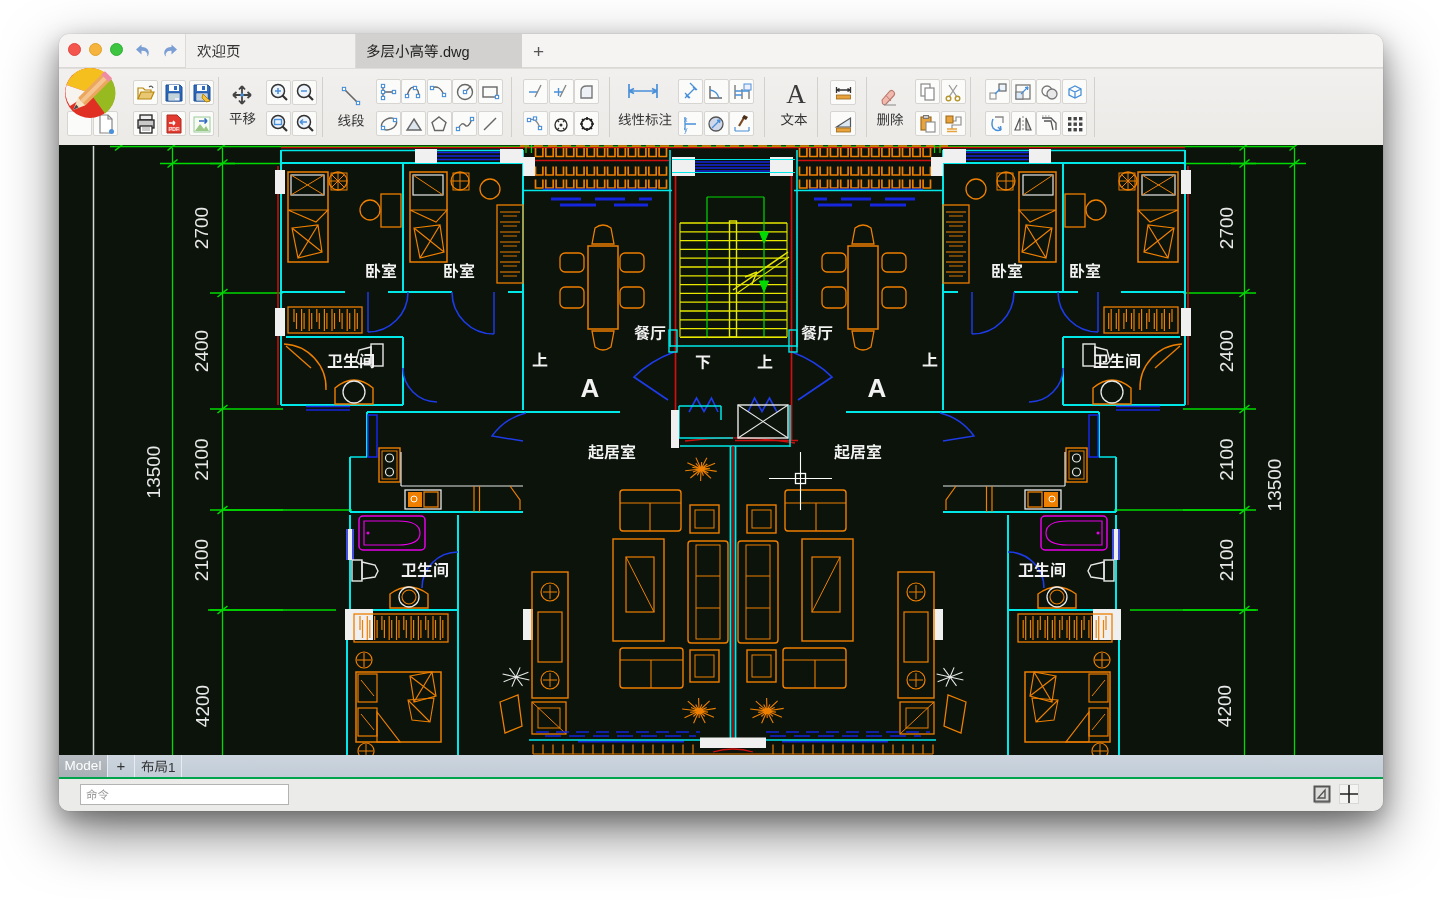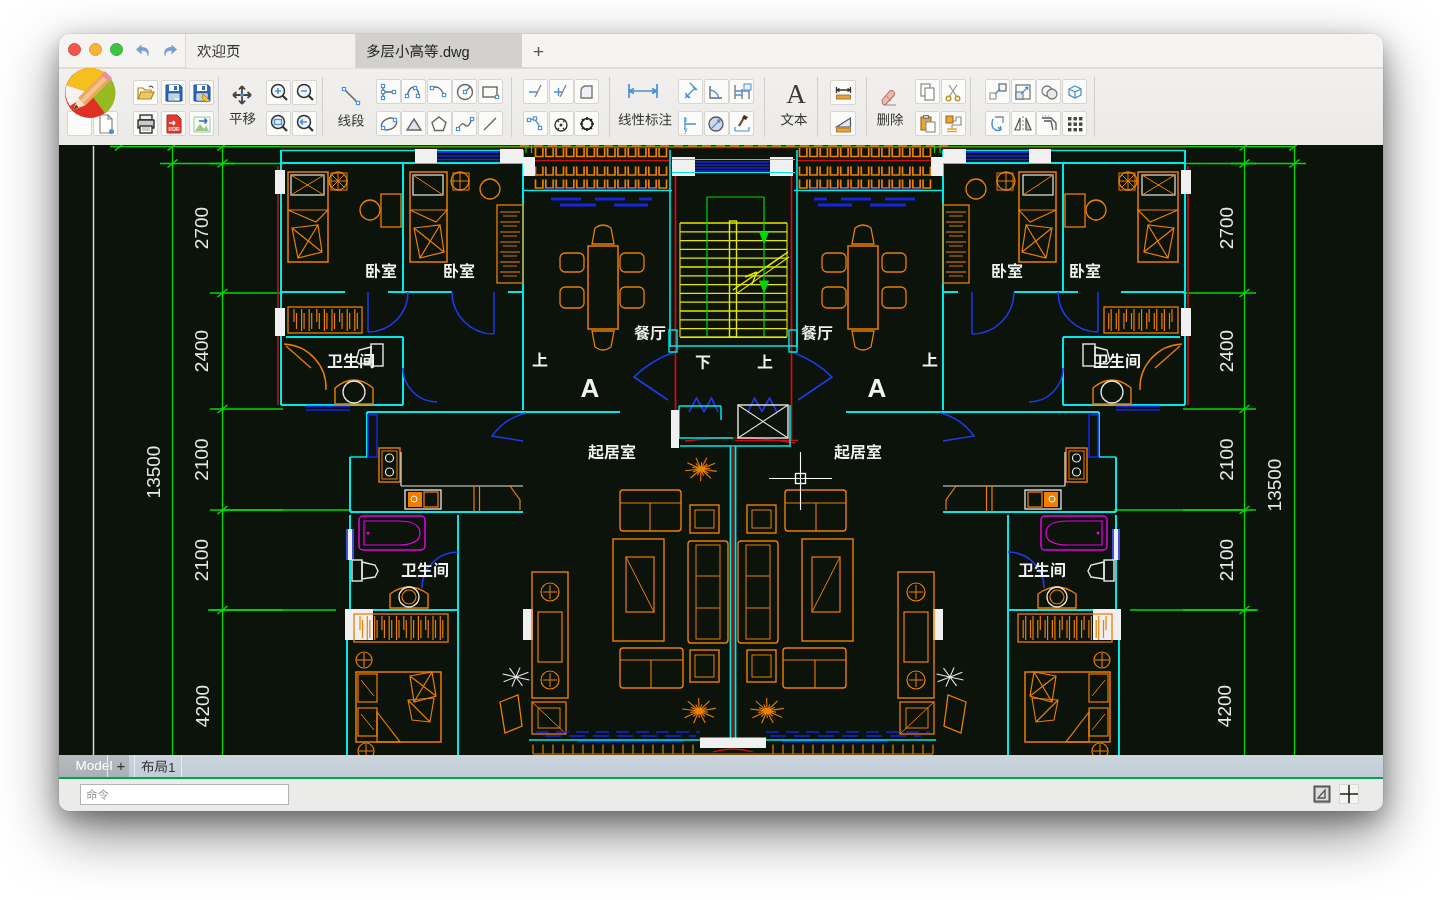--- a/index.html
+++ b/index.html
@@ -6,21 +6,21 @@
  box-shadow:0 22px 55px rgba(0,0,0,.5),0 8px 22px rgba(0,0,0,.28),0 0 1px rgba(0,0,0,.4);background:#f0efed}
 #titlebar{position:absolute;left:0;top:0;width:100%;height:34px;background:#f5f4f2;border-bottom:1px solid #dbd9d6}
 .light{position:absolute;top:8.5px;width:13px;height:13px;border-radius:50%}
 #tabwelcome{position:absolute;left:126px;top:0;width:171px;height:34px;background:#f1f0ee;border-left:1px solid #dcdad7;border-right:1px solid #dcdad7}
 #tabactive{position:absolute;left:297px;top:0;width:166px;height:34px;background:#d2d1cf}
 #tabplus{position:absolute;left:474px;top:7px;font-size:19px;color:#555}
 #toolbar{position:absolute;left:0;top:34px;width:100%;height:77px;background:linear-gradient(#f1f0ee,#ebeae7);border-top:1px solid #e0dedb}
 .tb{position:absolute;background:#fbfbfa;border:1px solid #d7d5d2;border-radius:2px;display:flex;align-items:center;justify-content:center}
 #canvas{position:absolute;left:0;top:111px;width:1324px;height:610px;background:#0b130b}
 #modelbar{position:absolute;left:0;top:721px;width:100%;height:22px;background:linear-gradient(#ccd5de,#c2ccd6)}
-#mtab{position:absolute;left:0;top:0;width:70px;height:22px;background:linear-gradient(#b6bcc2,#a9b0b6);color:#fff;font-size:13.5px;text-align:center;line-height:21px}
+#mtab{position:absolute;left:0;top:0;width:48px;height:22px;background:linear-gradient(#b6bcc2,#a9b0b6);color:#fff;font-size:13.5px;text-align:center;line-height:21px}
 .msep{position:absolute;top:0;width:1px;height:22px;background:#e8ecf0}
 #greenline{position:absolute;left:0;top:743px;width:100%;height:2px;background:#00a44a}
 #cmdbar{position:absolute;left:0;top:745px;width:100%;height:32px;background:#ebebe9}
 #cmdinput{position:absolute;left:21px;top:5px;width:209px;height:21px;background:#fff;border:1px solid #b3b3b3}
 .undoredo{position:absolute;top:7px;width:18px;height:18px}
 </style></head><body>
 <div id="win">
     <div id="titlebar">
       <div class="light" style="left:8.5px;background:#f4564d;border:0.5px solid #e0443e"></div>
       <div class="light" style="left:29.5px;background:#f6b43e;border:0.5px solid #dfa023"></div>

